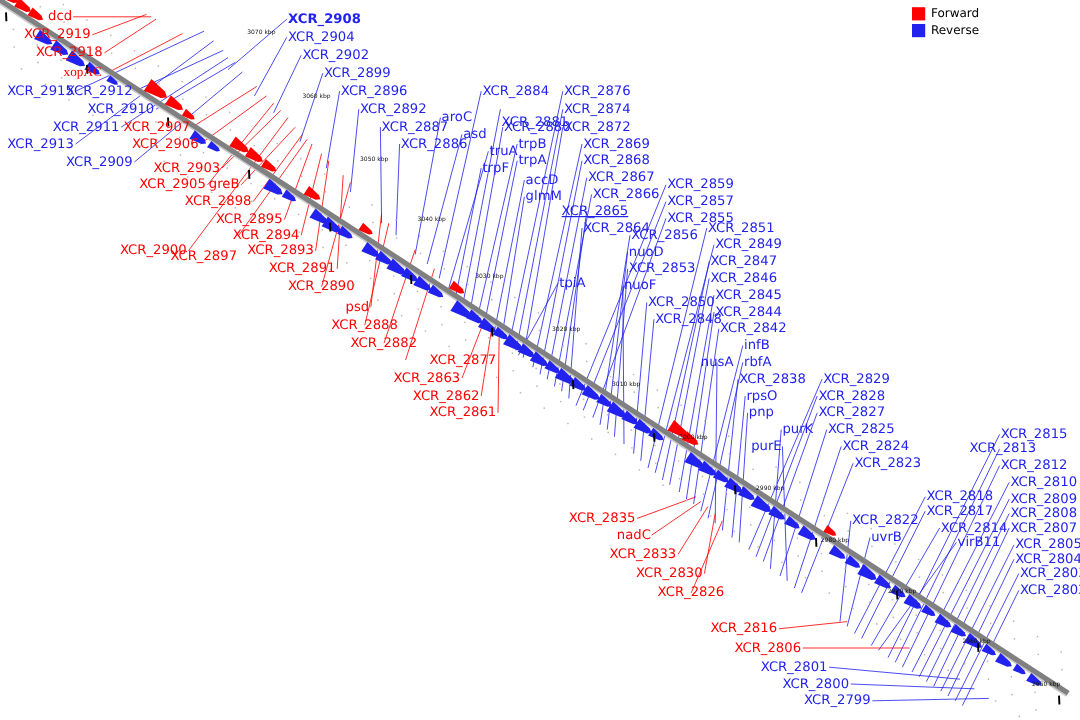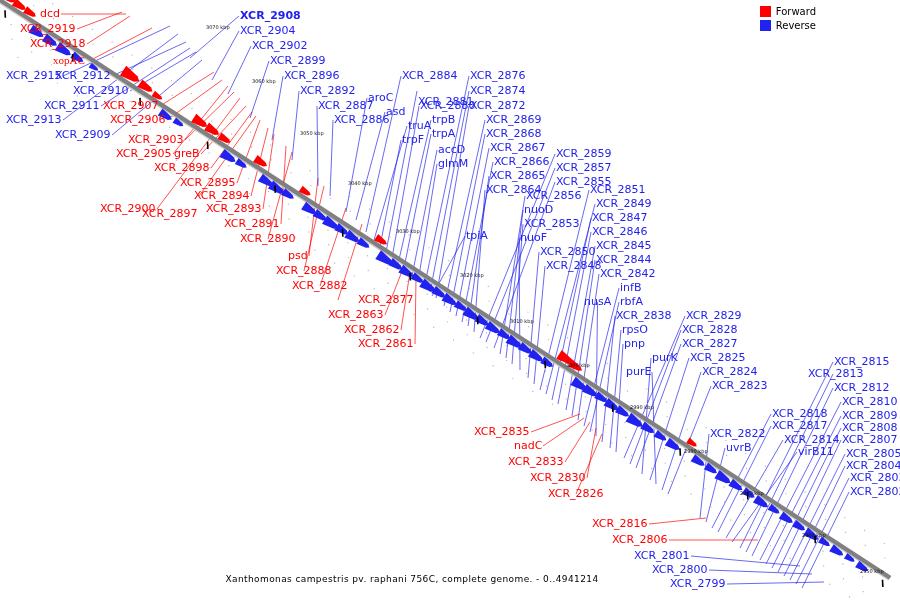--- a/index.html
+++ b/index.html
@@ -520,21 +520,21 @@
       <div class="lbl rev" style="left: 438px; top: 144px;">accD</div>
       <div class="lbl rev" style="left: 438px; top: 158px;">glmM</div>
       <div class="lbl rev" style="left: 466px; top: 230px;">tpiA</div>
       <div class="lbl rev" style="left: 470px; top: 70px;">XCR_2876</div>
       <div class="lbl rev" style="left: 470px; top: 85px;">XCR_2874</div>
       <div class="lbl rev" style="left: 470px; top: 100px;">XCR_2872</div>
       <div class="lbl rev" style="left: 486px; top: 114px;">XCR_2869</div>
       <div class="lbl rev" style="left: 486px; top: 128px;">XCR_2868</div>
       <div class="lbl rev" style="left: 490px; top: 142px;">XCR_2867</div>
       <div class="lbl rev" style="left: 494px; top: 156px;">XCR_2866</div>
-      <div class="lbl rev" style="left: 490px; top: 170px;">XCR_2865</div>
+      <div class="lbl rev" style="left: 468px; top: 170px; text-decoration: underline;">XCR_2865</div>
       <div class="lbl rev" style="left: 486px; top: 184px;">XCR_2864</div>
       <div class="lbl rev" style="left: 556px; top: 148px;">XCR_2859</div>
       <div class="lbl rev" style="left: 556px; top: 162px;">XCR_2857</div>
       <div class="lbl rev" style="left: 556px; top: 176px;">XCR_2855</div>
       <div class="lbl rev" style="left: 526px; top: 190px;">XCR_2856</div>
       <div class="lbl rev" style="left: 524px; top: 204px;">nuoD</div>
       <div class="lbl rev" style="left: 524px; top: 218px;">XCR_2853</div>
       <div class="lbl rev" style="left: 520px; top: 232px;">nuoF</div>
       <div class="lbl rev" style="left: 540px; top: 246px;">XCR_2850</div>
       <div class="lbl rev" style="left: 546px; top: 260px;">XCR_2848</div>
@@ -607,14 +607,13 @@
     <div class="leg-row">
       <span class="leg-sw" style="background: rgb(255, 0, 0);"></span>
       <span class="leg-tx">Forward</span>
     </div>
     <div class="leg-row">
       <span class="leg-sw" style="background: rgb(34, 34, 238);"></span>
       <span class="leg-tx">Reverse</span>
     </div>
   </div>
 
-  <div id="caption">Xanthomonas campestris pv. raphani 756C, complete genome. - 0..4941214</div>
 </div>
 
 </body></html>

